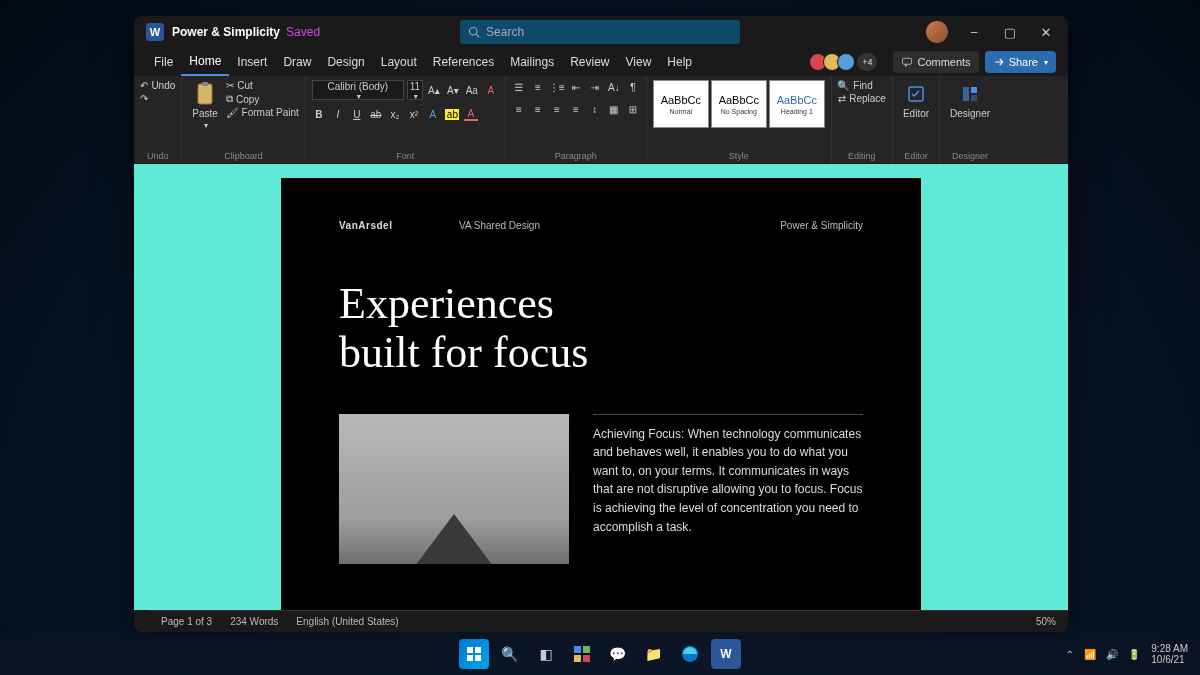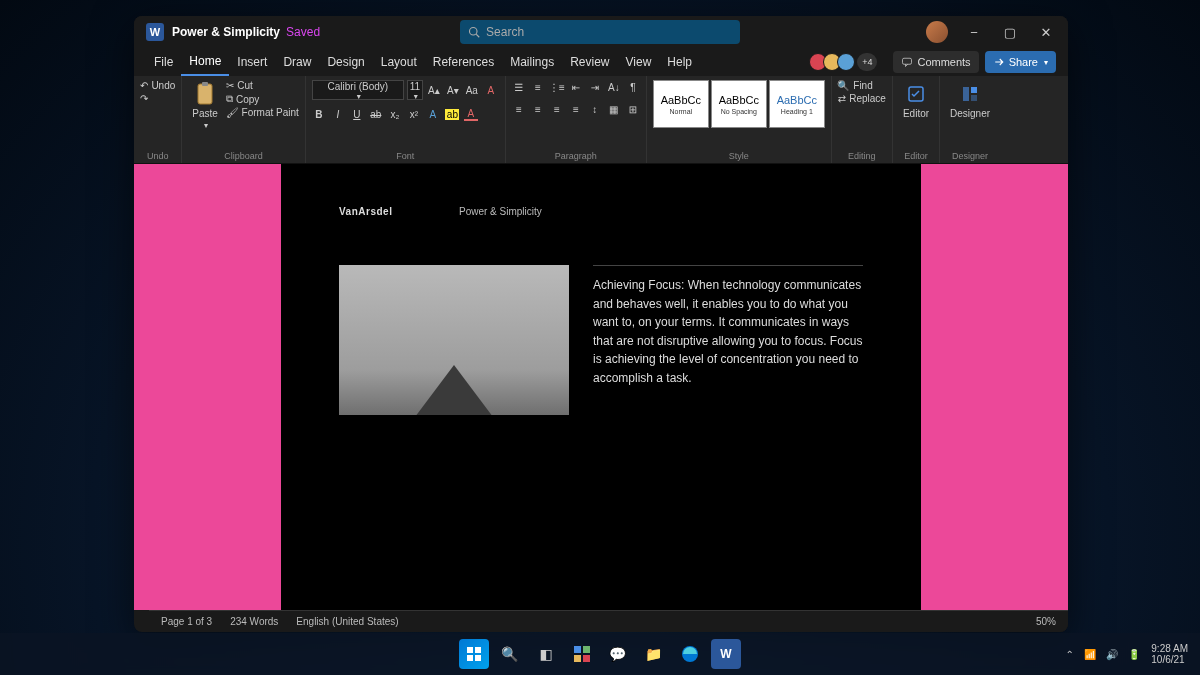--- a/index.html
+++ b/index.html
@@ -43,21 +43,21 @@
 .smallA{width:16px;height:16px;display:flex;align-items:center;justify-content:center;}
 .fmtrow{display:flex;align-items:center;gap:5px;}
 .fmtrow span{width:14px;text-align:center;}
 .pararow{display:flex;gap:5px;margin-bottom:4px;}
 .pararow span{width:14px;height:14px;display:flex;align-items:center;justify-content:center;}
 .styles{display:flex;gap:2px;border-radius:16px;}
 .stylecard{width:56px;height:48px;background:#fff;color:#333;display:flex;flex-direction:column;align-items:center;justify-content:center;font-size:8px;border:1px solid #888;}
 .stylecard .samp{font-size:11px;color:#000;}
 .stylecard.h1 .samp{color:#2b6cb0;}
 .stylecard .lab{font-size:7px;margin-top:2px;}
-.docarea{flex:1;background:#ec4899;display:flex;justify-content:center;overflow:hidden;}
+.docarea{flex:1;background:#5eead4;display:flex;justify-content:center;overflow:hidden;padding-top:14px;}
 .page{width:640px;background:#000;color:#fff;padding:42px 58px 0;font-family:Georgia,"Times New Roman",serif;position:relative;}
 .pagehead{display:flex;font-size:10px;color:#ddd;margin-bottom:48px;}
 .pagehead .brand{font-weight:bold;letter-spacing:.5px;width:120px;}
 .pagehead .mid{flex:1;color:#bbb;}
 .pagehead .right{color:#bbb;}
 .doctitle{font-size:44px;line-height:1.12;font-weight:400;font-family:Georgia,serif;margin-bottom:36px;}
 .cols{display:flex;gap:24px;}
 .imgbox{width:230px;height:150px;background:linear-gradient(180deg,#b9b9b9 0%,#9d9d9d 70%,#6f6f6f 100%);position:relative;overflow:hidden;}
 .imgbox::after{content:"";position:absolute;bottom:-30px;left:50%;transform:translateX(-50%);width:0;height:0;border-left:60px solid transparent;border-right:60px solid transparent;border-bottom:80px solid #3a3a3a;}
 .bodytext{flex:1;font-size:12px;line-height:1.55;color:#ddd;border-top:1px solid #444;padding-top:10px;}
@@ -282,22 +282,25 @@
         </div>
       <div class="label">Designer</div>
     </div>
 
   </div>
 
   <div class="docarea">
     <div class="page">
       <div class="pagehead">
         <div class="brand">VanArsdel</div>
+        <div class="mid">VA Shared Design</div>
         <div class="right">Power &amp; Simplicity</div>
       </div>
+      <div class="doctitle" style="white-space:pre-line;">Experiences
+built for focus</div>
       <div class="cols">
         <div class="imgbox"></div>
         <div class="bodytext">Achieving Focus: When technology communicates and behaves well, it enables you to do what you want to, on your terms. It communicates in ways that are not disruptive allowing you to focus. Focus is achieving the level of concentration you need to accomplish a task.</div>
       </div>
     </div>
   </div>
 
   <div class="statusbar">
     <span class="sitem">Page 1 of 3</span>
     <span class="sitem">234 Words</span>

